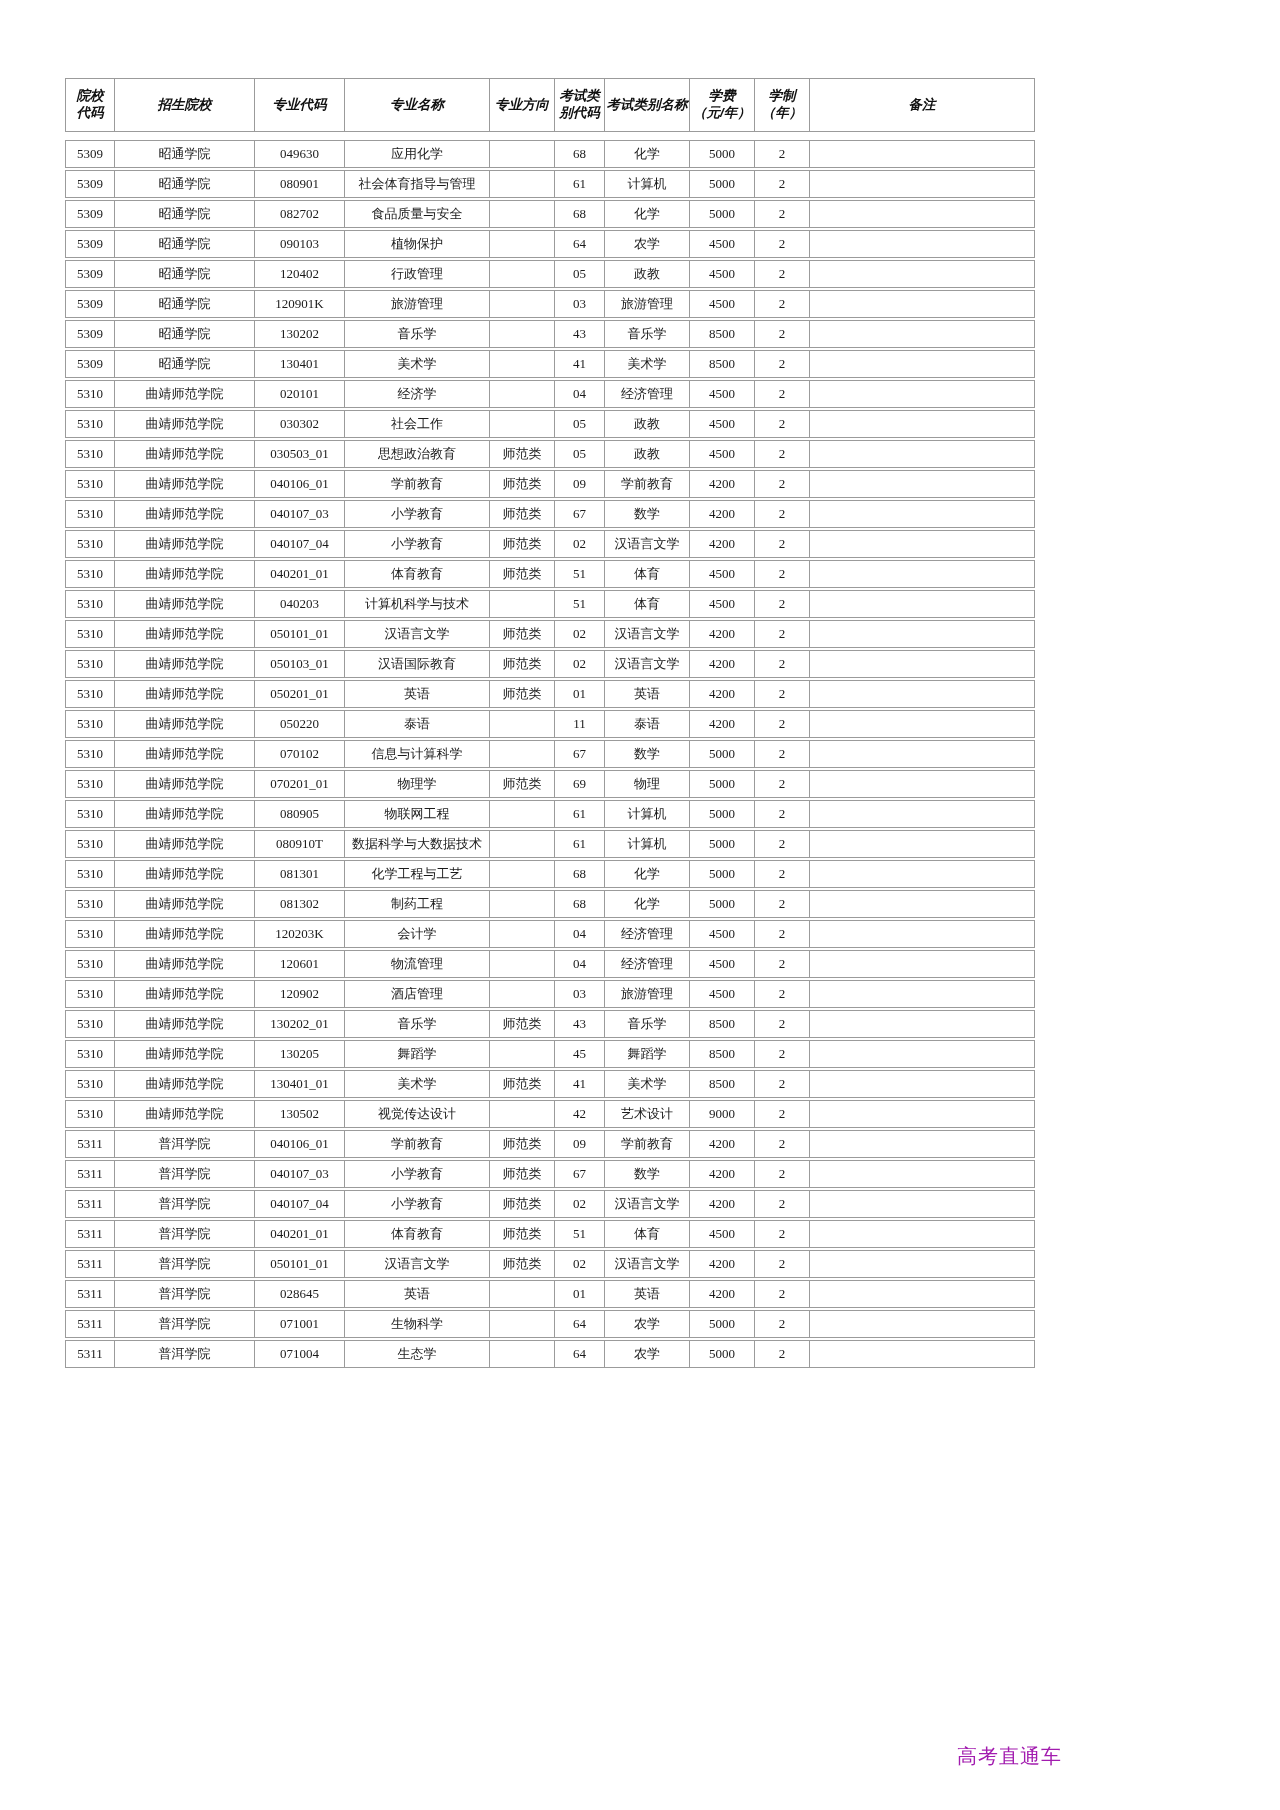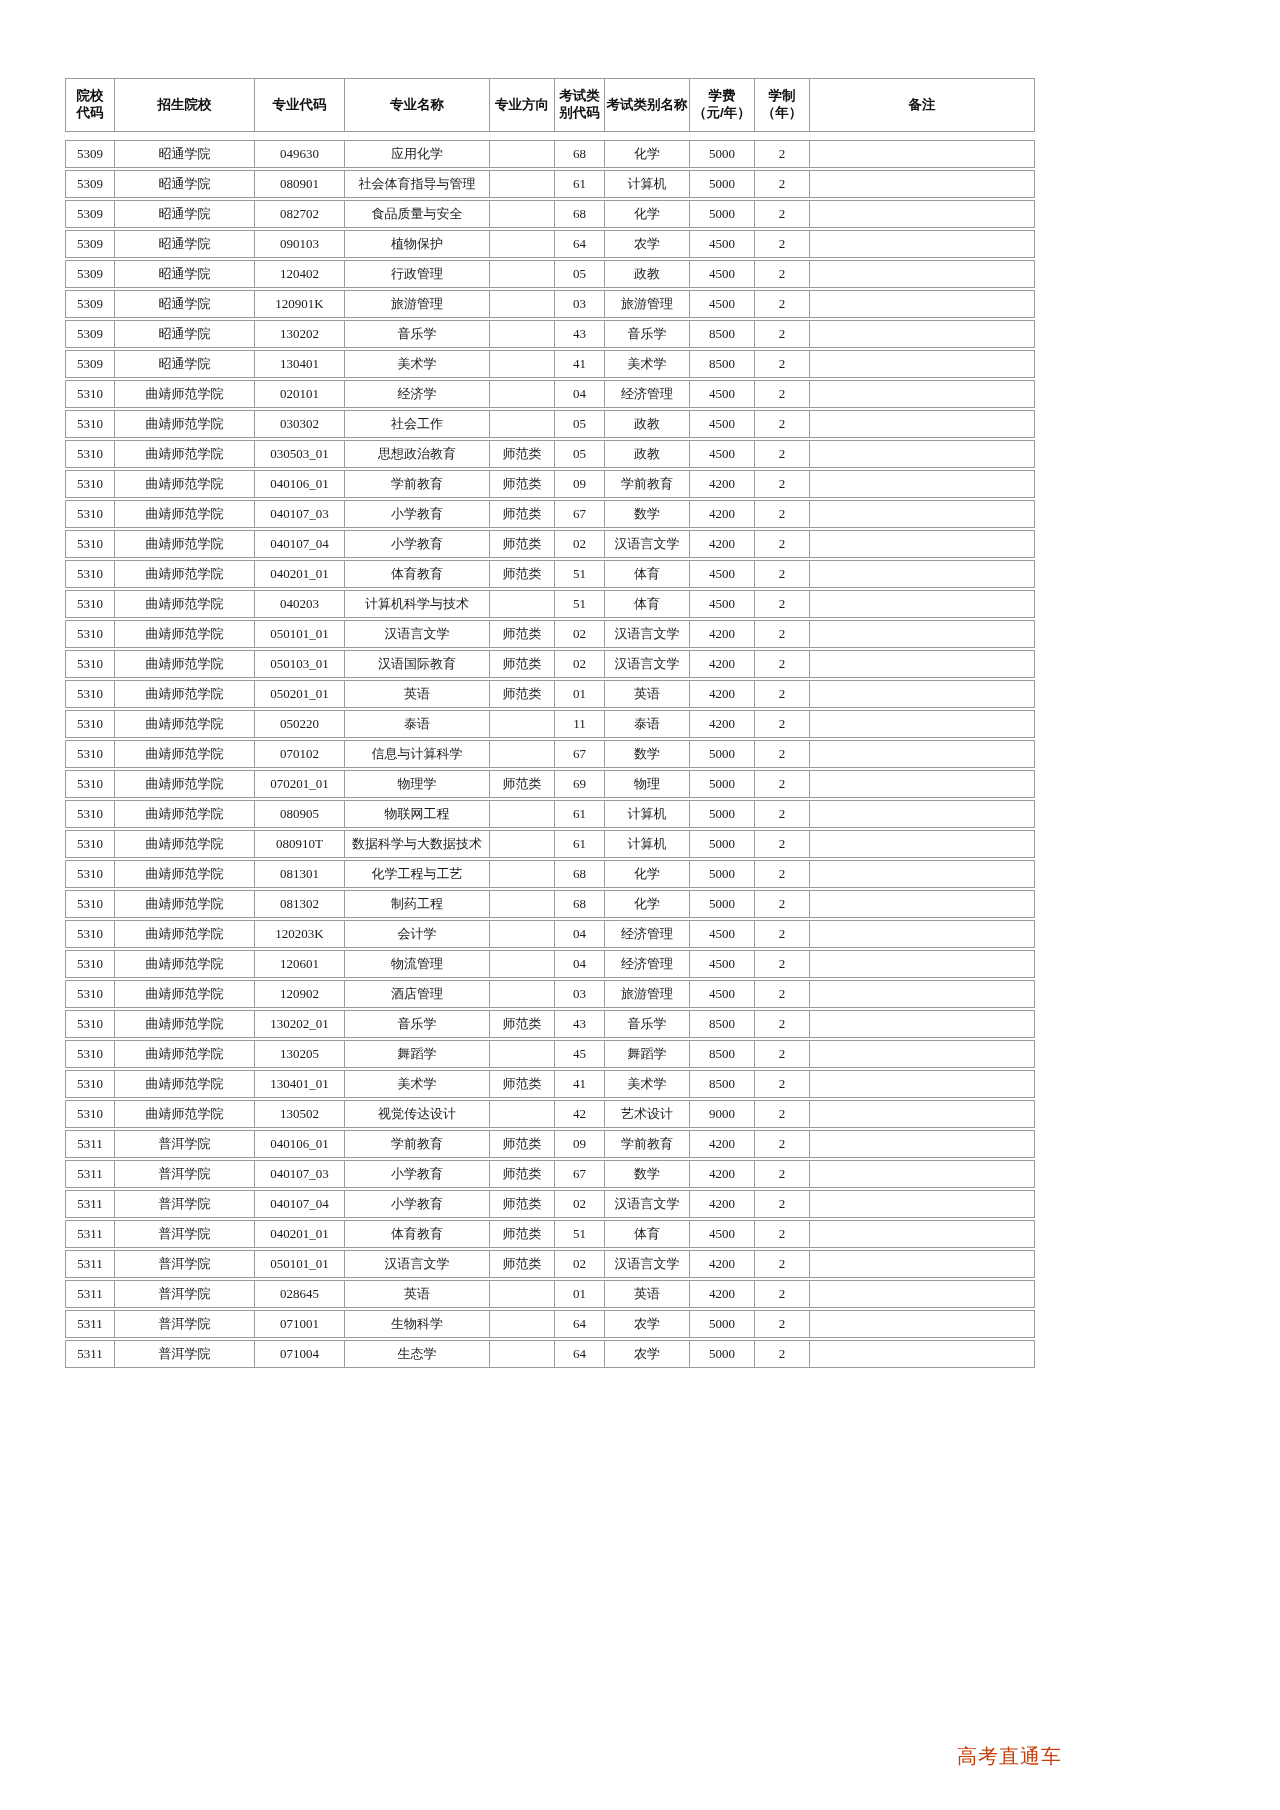--- a/index.html
+++ b/index.html
@@ -22,20 +22,21 @@
     top: 78px;
     width: 970px;
   }
   .row {
     display: grid;
     grid-template-columns: 50px 140px 90px 145px 65px 50px 85px 65px 55px 225px;
     margin-bottom: 2px;
   }
   .header-row {
     margin-bottom: 8px;
+    font-style: italic;
   }
   .cell {
     border-top: 1px solid #9b9b9b;
     border-bottom: 1px solid #9b9b9b;
     border-right: 1px solid #9b9b9b;
     display: flex;
     align-items: center;
     justify-content: center;
     text-align: center;
     box-sizing: border-box;
@@ -54,21 +55,21 @@
     font-weight: bold;
     font-size: 13.5px;
     white-space: pre-line;
     color: #111;
   }
   .watermark {
     position: absolute;
     right: 218px;
     bottom: 40px;
     font-size: 20px;
-    color: #c2410c;
+    color: #a21caf;
     font-family: "Liberation Sans", "DejaVu Sans", sans-serif;
     letter-spacing: 1px;
   }
 </style>
 </head>
 <body>
 
 <div class="page">
   <div class="table">
     <div class="row header-row">

